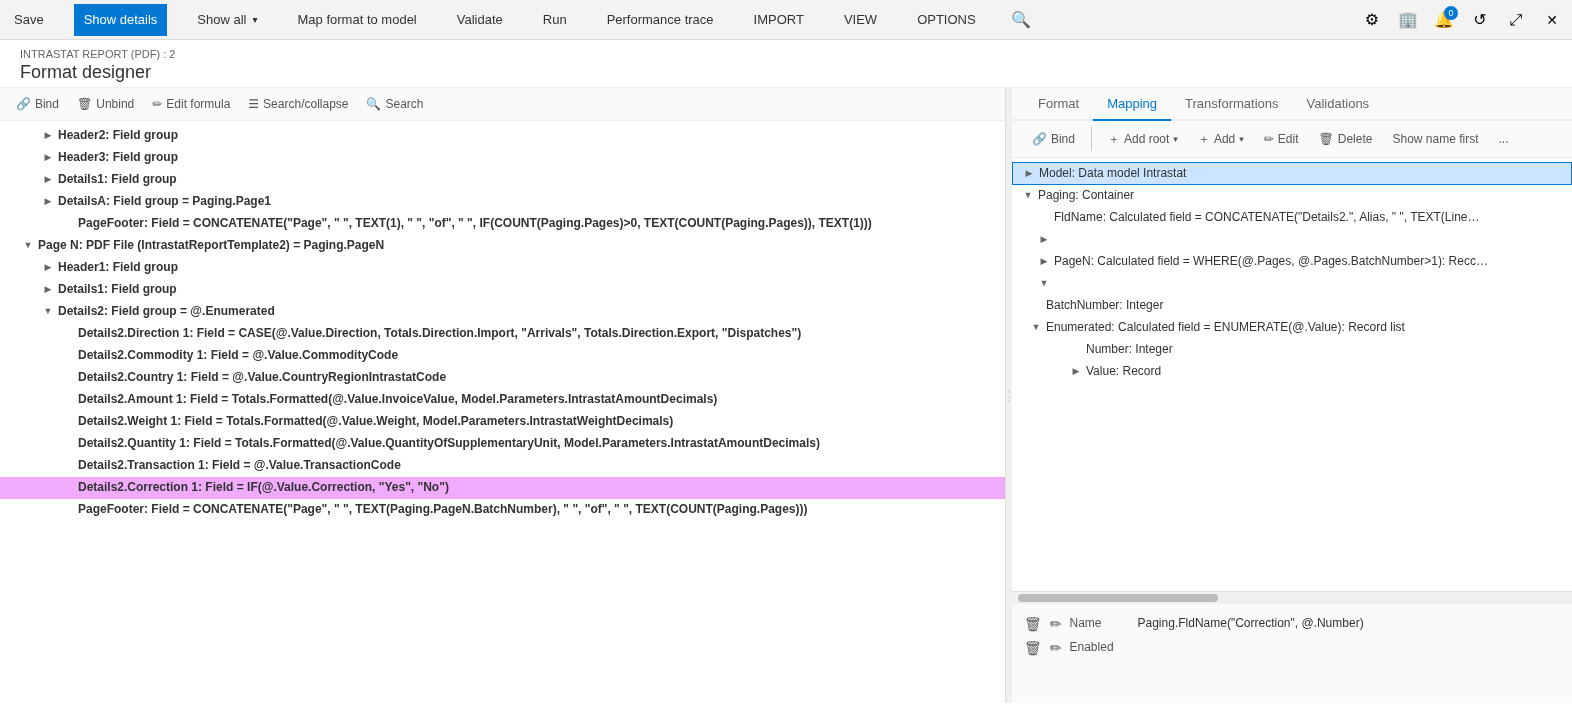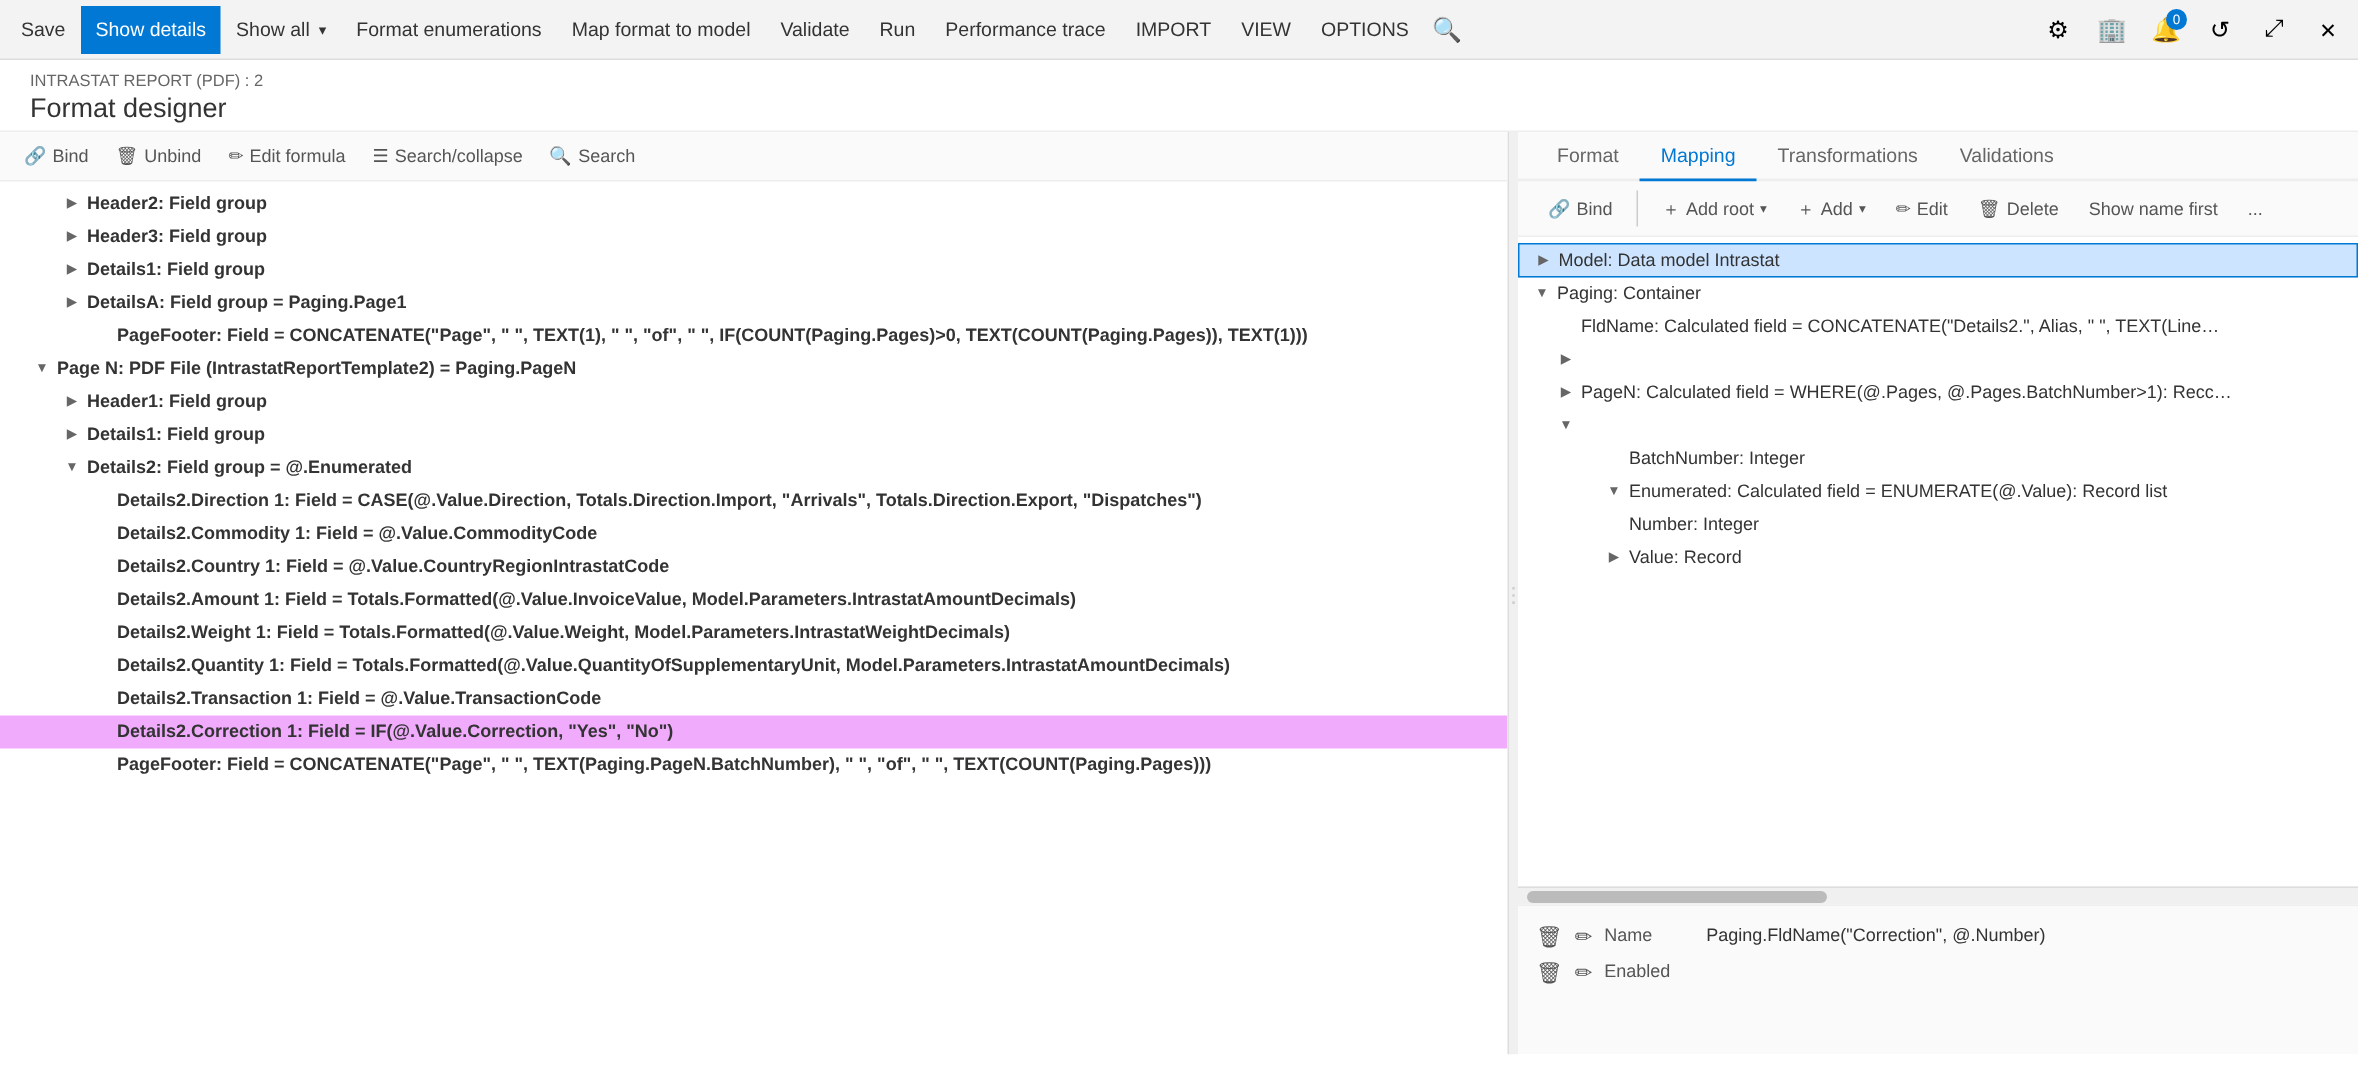--- a/index.html
+++ b/index.html
@@ -6,21 +6,21 @@
     body { font-family: 'Segoe UI', sans-serif; font-size: 13px; background: #fff; color: #333; overflow: hidden; }
 
     
     .toolbar {
       display: flex;
       align-items: center;
       height: 40px;
       background: #f3f3f3;
       border-bottom: 1px solid #ddd;
       padding: 0 4px;
-      gap: 0;
+      gap: 20px;
     }
     .toolbar-btn {
       display: flex; align-items: center; gap: 4px;
       padding: 4px 10px; height: 32px; border: none; background: transparent;
       cursor: pointer; font-size: 13px; color: #333; white-space: nowrap;
     }
     .toolbar-btn.active { background: #0078d4; color: #fff; }
     .toolbar-btn.has-dropdown::after { content: '▾'; font-size: 10px; margin-left: 2px; }
     .toolbar-divider { width: 1px; height: 24px; background: #ccc; margin: 0 4px; }
     .toolbar-right { margin-left: auto; display: flex; align-items: center; gap: 4px; }
@@ -124,21 +124,21 @@
     
     .rtree-item {
       display: flex; align-items: flex-start;
       padding: 2px 8px 2px 0; cursor: pointer; line-height: 1.4; min-height: 22px;
     }
     .rtree-item.selected { background: #cce4ff; border: 1px solid #0078d4; }
     .rtree-toggle { width: 16px; min-width: 16px; text-align: center; font-size: 9px; color: #666; margin-top: 2px; }
     .rtree-text { font-size: 12px; color: #333; padding-left: 2px; word-break: break-word; }
     .rtree-indent-0 { padding-left: 8px; }
     .rtree-indent-1 { padding-left: 24px; }
-    .rtree-indent-2 { padding-left: 56px; }
+    .rtree-indent-2 { padding-left: 16px; }
     .rtree-indent-3 { padding-left: 56px; }
 
     
     .bottom-panel {
       border-top: 1px solid #eee; padding: 8px 12px; background: #fafafa; min-height: 100px;
     }
     .bottom-row {
       display: flex; align-items: flex-start; gap: 8px; padding: 4px 0;
     }
     .bottom-icon { font-size: 14px; color: #555; cursor: pointer; }
@@ -167,21 +167,20 @@
     .panel-separator::after { content: '⋮'; color: #ccc; font-size: 14px; }
     .win-btn { width: 32px; height: 32px; border: none; background: transparent; cursor: pointer; font-size: 14px; display: flex; align-items: center; justify-content: center; }
   </style>
 </head>
 <body>
 
 <div class="toolbar">
   <button class="toolbar-btn">Save</button>
   <button class="toolbar-btn active">Show details</button>
   <button class="toolbar-btn has-dropdown">Show all</button>
-  <button class="toolbar-btn">Format enumerations</button>
   <button class="toolbar-btn">Map format to model</button>
   <button class="toolbar-btn">Validate</button>
   <button class="toolbar-btn">Run</button>
   <button class="toolbar-btn">Performance trace</button>
   <button class="toolbar-btn">IMPORT</button>
   <button class="toolbar-btn">VIEW</button>
   <button class="toolbar-btn">OPTIONS</button>
   <button class="toolbar-icon-btn">🔍</button>
 
   <div class="toolbar-right">

